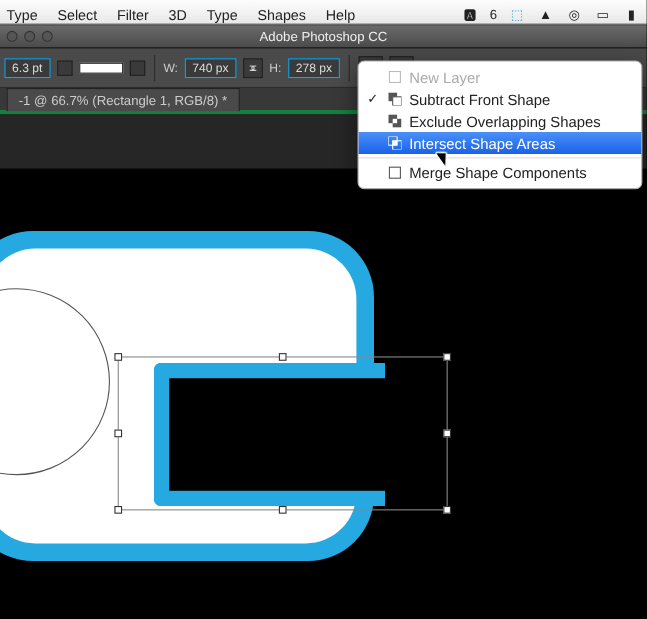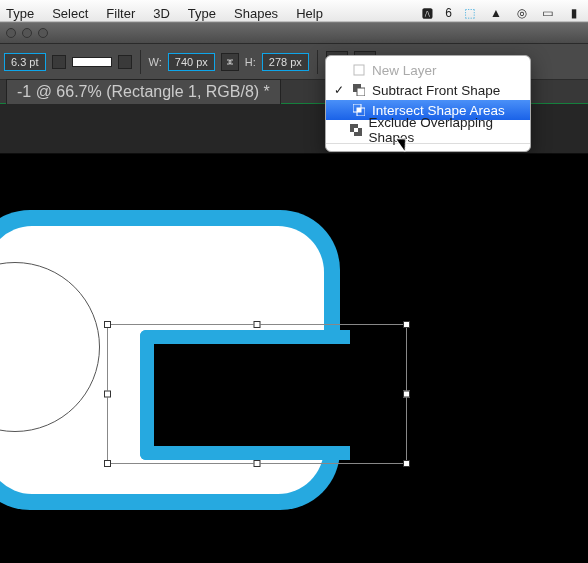--- a/index.html
+++ b/index.html
@@ -21,21 +21,21 @@
   .optionsbar { height:36px; background:#4a4a4a; border-bottom:1px solid #2b2b2b; display:flex; align-items:center; padding:0 4px; gap:6px; color:#ddd; font-size:11px;}
   .opt-field { background:#3a3a3a; border:1px solid #0ea5e9; padding:2px 6px; color:#ddd; font-size:11px; }
   .opt-label { color:#ccc; font-size:11px; }
   .linkbox { width:18px; height:18px; border:1px solid #222; background:#3a3a3a; display:inline-flex;align-items:center;justify-content:center;}
   .dropdown-arrow { display:inline-block; width:14px; height:14px; border:1px solid #222; background:#3a3a3a;}
   .stroke-preview { width:40px; height:10px; background:#fff; border:1px solid #222;}
   .divider { width:1px; height:24px; background:#2b2b2b; margin:0 2px;}
   .pathop-btn { width:22px;height:22px;border:1px solid #222;background:#3a3a3a;display:inline-flex;align-items:center;justify-content:center;}
 
   
-  .doctabs { height:24px; background:#383838; color:#ccc; font-size:16px; display:flex; align-items:center; padding-left:6px; border-bottom:1px solid #15803d;}
+  .doctabs { height:24px; background:#383838; color:#ccc; font-size:12px; display:flex; align-items:center; padding-left:6px; border-bottom:4px solid #15803d;}
   .doctab { background:#4a4a4a; padding:3px 10px; border:1px solid #222; border-bottom:none;}
 
   
   .docstrip { height:50px; background:#262626; border-bottom:1px solid #0d0d0d;}
 
   
   .canvas { position:absolute; top:154px; left:0; right:0; bottom:0; background:#000;}
   .shape-blue {
     position:absolute; left:-30px; top:210px; width:370px; height:300px;
     background:#26a9e0; border-radius:60px;
@@ -57,21 +57,21 @@
     position:absolute; left:107px; top:324px; width:300px; height:140px;
     border:1px solid #888;
   }
   .handle { position:absolute; width:7px; height:7px; background:#fff; border:1px solid #333;}
   .h-tl{left:-4px;top:-4px;} .h-tr{right:-4px;top:-4px;} .h-bl{left:-4px;bottom:-4px;} .h-br{right:-4px;bottom:-4px;}
   .h-tm{left:50%;top:-4px;transform:translateX(-50%);} .h-bm{left:50%;bottom:-4px;transform:translateX(-50%);}
   .h-ml{left:-4px;top:50%;transform:translateY(-50%);} .h-mr{right:-4px;top:50%;transform:translateY(-50%);}
 
   
   .dropdown {
-    position:absolute; top:55px; left:325px; width:206px;
+    position:absolute; top:55px; left:325px; width:259px;
     background:#fff; border:1px solid #aaa; border-radius:6px;
     box-shadow:0 6px 20px rgba(0,0,0,0.45); padding:4px 0; z-index:50;
     font-size:13.5px; color:#222;
   }
   .dropdown .item { display:flex; align-items:center; padding:2px 10px 2px 6px; height:20px; gap:6px;}
   .dropdown .item.disabled { color:#aaa; }
   .dropdown .item.selected { background:linear-gradient(#4a90f8,#1a62e8); color:#fff;}
   .dropdown .sep { height:1px; background:#ddd; margin:3px 0;}
   .dropdown .check { width:14px; text-align:center; font-size:12px;}
   .dropdown .ico { width:14px; height:14px; display:inline-flex; align-items:center; justify-content:center;}
@@ -105,20 +105,21 @@
     <span class="tray-icon">▮</span>
   </div>
 </div>
 
 <div class="titlebar">
   <div class="dots">
     <div class="dot"></div>
     <div class="dot"></div>
     <div class="dot"></div>
   </div>
+  <span>Adobe Photoshop CC</span>
 </div>
 
 <div class="optionsbar">
   <span class="opt-field">6.3 pt</span>
   <span class="dropdown-arrow"></span>
   <span class="stroke-preview"></span>
   <span class="dropdown-arrow"></span>
   <span class="divider"></span>
   <span class="opt-label">W:</span>
   <span class="opt-field">740 px</span>
@@ -180,38 +181,47 @@
   <div class="item">
     <span class="check">✓</span>
     <span class="ico">
         <svg width="12" height="12">
           <rect x="0" y="0" width="8" height="8" fill="#555"></rect>
           <rect x="4" y="4" width="8" height="8" fill="#fff" stroke="#555"></rect>
         </svg>
       </span>
     <span>Subtract Front Shape</span>
   </div>
+  <div class="item">
+    <span class="check"></span>
+    <span class="ico">
+        <svg width="12" height="12">
+          <rect x="0" y="0" width="8" height="8" fill="#555"></rect>
+          <rect x="4" y="4" width="8" height="8" fill="#555"></rect>
+          <rect x="4" y="4" width="4" height="4" fill="#fff"></rect>
+        </svg>
+      </span>
+    <span>Exclude Overlapping Shapes</span>
+  </div>
   <div class="item selected">
     <span class="check"></span>
     <span class="ico">
         <svg width="12" height="12">
           <rect x="0" y="0" width="8" height="8" fill="none" stroke="#fff"></rect>
           <rect x="4" y="4" width="8" height="8" fill="none" stroke="#fff"></rect>
           <rect x="4" y="4" width="4" height="4" fill="#fff"></rect>
         </svg>
       </span>
     <span>Intersect Shape Areas</span>
   </div>
+  <div class="sep"></div>
   <div class="item">
     <span class="check"></span>
     <span class="ico">
         <svg width="12" height="12">
-          <rect x="0" y="0" width="8" height="8" fill="#555"></rect>
-          <rect x="4" y="4" width="8" height="8" fill="#555"></rect>
-          <rect x="4" y="4" width="4" height="4" fill="#fff"></rect>
-        </svg>
-      </span>
-    <span>Exclude Overlapping Shapes</span>
-  </div>
-  <div class="sep"></div>
+          <rect x="1" y="1" width="10" height="10" fill="none" stroke="#555"></rect>
+        </svg>
+      </span>
+    <span>Merge Shape Components</span>
+  </div>
 </div>
 
 <div class="cursor-arrow"></div>
 
 </body></html>

